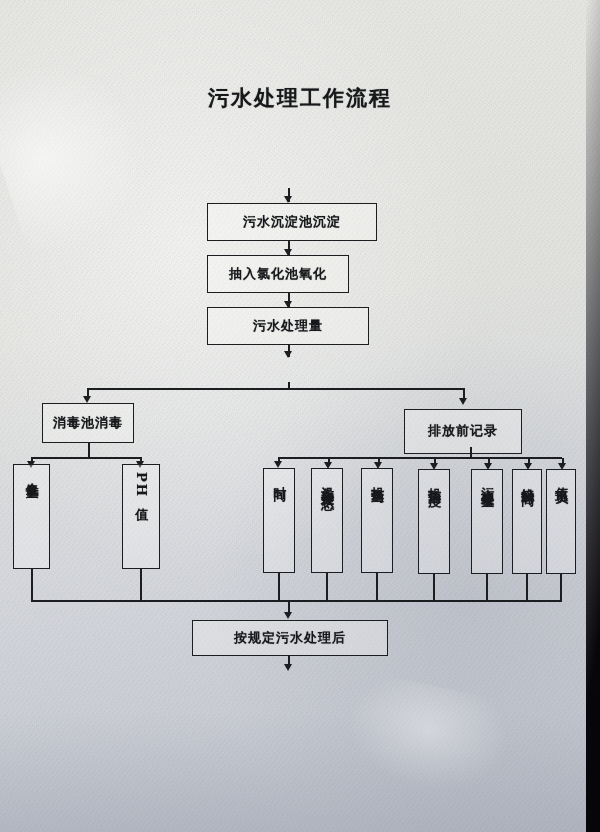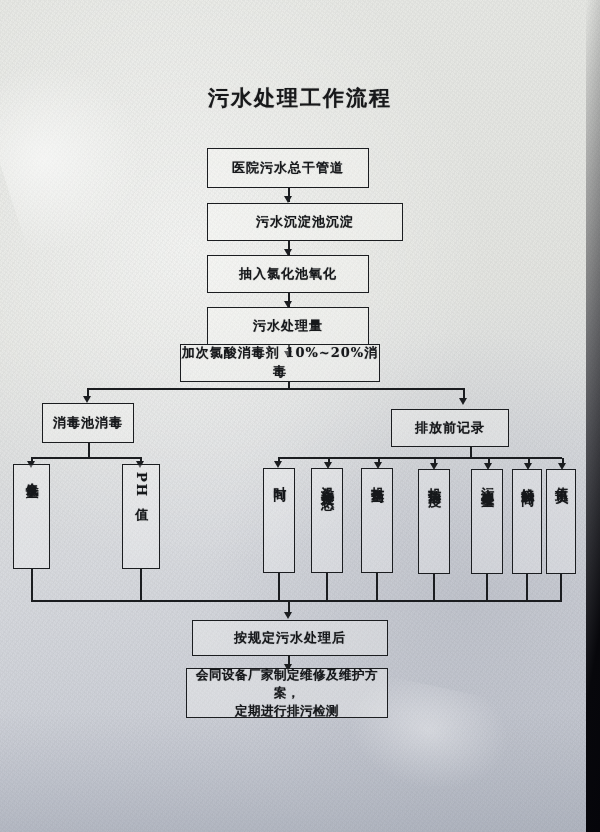--- a/index.html
+++ b/index.html
@@ -136,47 +136,45 @@
 <body>
 
 <div id="page">
   <div id="paper"></div>
   <div id="grain"></div>
   <div id="glare"></div>
   <div id="glare2"></div>
 
   <div class="title">污水处理工作流程</div>
 
-  <div class="box" style="left:207px; top:148px; width:162px; height:40px;">医院污水总干管道</div>
   <div class="vline" style="left:288px; top:188px; height:14px;"></div>
   <div class="arrow" style="left:284px; top:196px;"></div>
 
-  <div class="box" style="left:207px; top:203px; width:196px; height:38px;">污水沉淀池沉淀</div>
+  <div class="box" style="left:207px; top:203px; width:170px; height:38px;">污水沉淀池沉淀</div>
   <div class="vline" style="left:288px; top:241px; height:14px;"></div>
   <div class="arrow" style="left:284px; top:249px;"></div>
 
-  <div class="box" style="left:207px; top:255px; width:162px; height:38px;">抽入氯化池氧化</div>
+  <div class="box" style="left:207px; top:255px; width:142px; height:38px;">抽入氯化池氧化</div>
   <div class="vline" style="left:288px; top:293px; height:14px;"></div>
   <div class="arrow" style="left:284px; top:301px;"></div>
 
   <div class="box" style="left:207px; top:307px; width:162px; height:38px;">污水处理量</div>
   <div class="vline" style="left:288px; top:345px; height:12px;"></div>
   <div class="arrow" style="left:284px; top:351px;"></div>
 
-  <div class="box" style="left:180px; top:344px; width:200px; height:38px;">加次氯酸消毒剂 10%~20%消毒</div>
 
   <div class="vline" style="left:288px; top:382px; height:7px;"></div>
   <div class="hline" style="left:87px; top:388px; width:377px;"></div>
   <div class="vline" style="left:87px; top:388px; height:11px;"></div>
   <div class="arrow" style="left:83px; top:396px;"></div>
   <div class="vline" style="left:463px; top:388px; height:13px;"></div>
   <div class="arrow" style="left:459px; top:398px;"></div>
 
   <div class="box" style="left:42px; top:403px; width:92px; height:40px;">消毒池消毒</div>
-  <div class="box" style="left:391px; top:409px; width:118px; height:38px;text-align:right;">排放前记录</div>
+  <div class="box" style="left:404px; top:409px; width:118px; height:45px;text-align:right;">排放前记录</div>
 
   <div class="vline" style="left:88px; top:443px; height:15px;"></div>
   <div class="hline" style="left:31px; top:457px; width:110px;"></div>
   <div class="vline" style="left:31px; top:457px; height:6px;"></div>
   <div class="arrow" style="left:27px; top:461px;"></div>
   <div class="vline" style="left:140px; top:457px; height:6px;"></div>
   <div class="arrow" style="left:136px; top:461px;"></div>
 
   <div class="vline" style="left:470px; top:447px; height:11px;"></div>
   <div class="hline" style="left:278px; top:457px; width:284px;"></div>
@@ -235,20 +233,16 @@
   <div class="vline" style="left:560px; top:574px; height:27px;"></div>
   <div class="hline" style="left:31px; top:600px; width:531px;"></div>
 
   <div class="vline" style="left:288px; top:600px; height:16px;"></div>
   <div class="arrow" style="left:284px; top:612px;"></div>
 
   <div class="box" style="left:192px; top:620px; width:196px; height:36px;text-align:right;">按规定污水处理后</div>
   <div class="vline" style="left:288px; top:656px; height:12px;"></div>
   <div class="arrow" style="left:284px; top:664px;"></div>
 
-  <div class="box two-line" style="left:186px; top:668px; width:202px; height:50px; flex-direction:column;">
-    <span>会同设备厂家制定维修及维护方案，</span>
-    <span>定期进行排污检测</span>
-  </div>
 
   <div id="edge-bottom-shade"></div>
   <div id="edge-right"></div>
 </div>
 
 </body></html>

